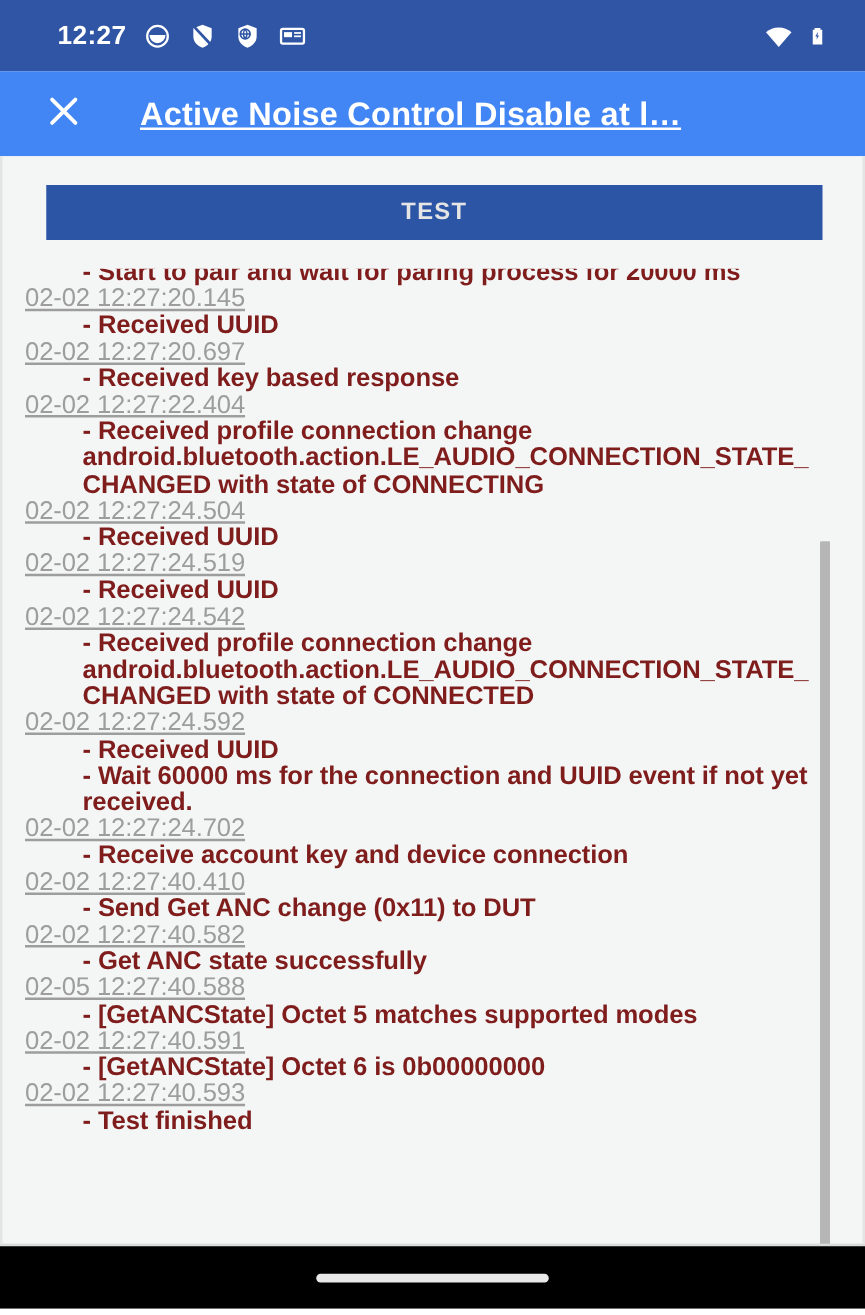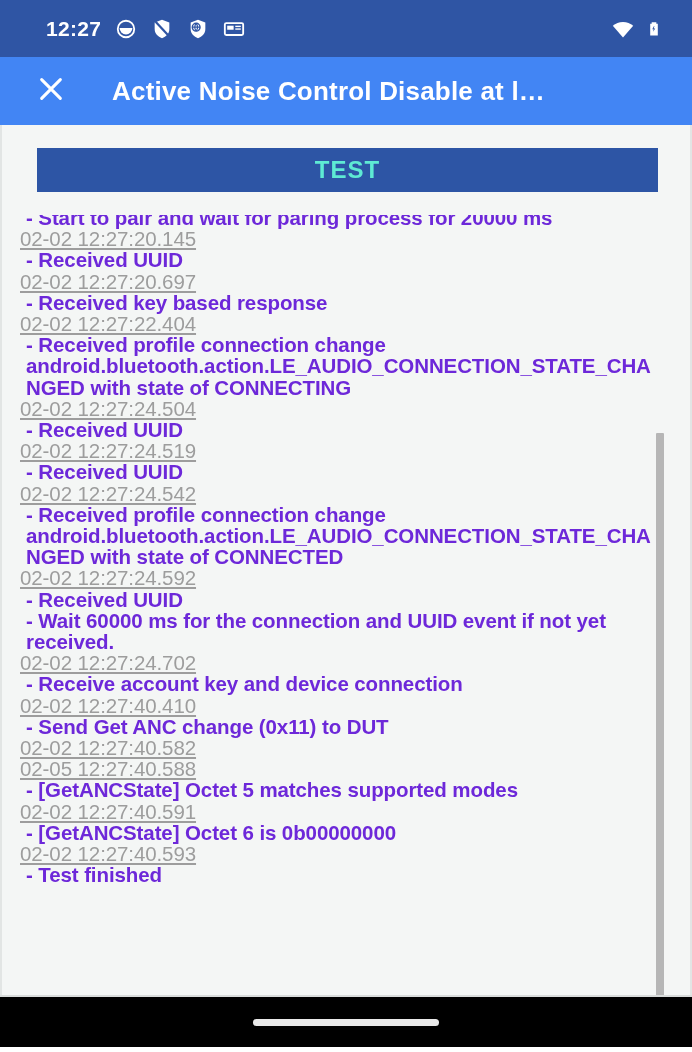--- a/index.html
+++ b/index.html
@@ -44,42 +44,43 @@
     display:flex; align-items:center; justify-content:center;
     cursor: pointer;
   }
   #app-title {
     margin-left: 42px;
     font-size: 26px;
     font-weight: 700;
     letter-spacing: .2px;
     white-space: nowrap;
     overflow: hidden;
+    text-decoration: underline;
   }
 
   
   #content {
     position: relative;
     flex: 1 1 auto;
     background: #F4F6F5;
     overflow: hidden;
     border-left: 2px solid #e2e5e4;
     border-right: 2px solid #e2e5e4;
   }
   #test-btn-wrap {
     padding: 23px 32px 0 35px;
   }
   #test-btn {
     width: 100%;
     height: 44px;
     background: #2D55A5;
-    color: #5eead4;
+    color: #e5e5e5;
     border: none;
     font-family: "Liberation Sans", sans-serif;
-    font-size: 24px;
+    font-size: 19px;
     font-weight: 700;
     letter-spacing: 1.1px;
     cursor: pointer;
     display:flex; align-items:center; justify-content:center;
   }
 
   #log-view {
     position: absolute;
     left: 0; right: 0;
     top: 90px;
@@ -97,22 +98,23 @@
     letter-spacing: -0.1px;
     word-wrap: break-word;
     overflow-wrap: break-word;
   }
   .log-line.ts {
     color: #9d9d9d;
     font-weight: 400;
     text-decoration: underline;
   }
   .log-line.msg {
-    color: #6d28d9;
+    color: #7f1d1d;
     padding-left: 6px;
+    margin-left: 40px;
   }
 
   
   #scrollbar-track {
     position: absolute;
     right: 26px;
     top: 0; bottom: 0;
     width: 8px;
     pointer-events: none;
   }
@@ -233,20 +235,21 @@
           <div class="log-line ts">02-02 12:27:24.542</div>
           <div class="log-line msg">- Received profile connection change android.bluetooth.action.LE_AUDIO_CONNECTION_STATE_CHANGED with state of CONNECTED</div>
           <div class="log-line ts">02-02 12:27:24.592</div>
           <div class="log-line msg">- Received UUID</div>
           <div class="log-line msg">- Wait 60000 ms for the connection and UUID event if not yet received.</div>
           <div class="log-line ts">02-02 12:27:24.702</div>
           <div class="log-line msg">- Receive account key and device connection</div>
           <div class="log-line ts">02-02 12:27:40.410</div>
           <div class="log-line msg">- Send Get ANC change (0x11) to DUT</div>
           <div class="log-line ts">02-02 12:27:40.582</div>
+          <div class="log-line msg">- Get ANC state successfully</div>
           <div class="log-line ts">02-05 12:27:40.588</div>
           <div class="log-line msg">- [GetANCState] Octet 5 matches supported modes</div>
           <div class="log-line ts">02-02 12:27:40.591</div>
           <div class="log-line msg">- [GetANCState] Octet 6 is 0b00000000</div>
           <div class="log-line ts">02-02 12:27:40.593</div>
           <div class="log-line msg">- Test finished</div>
         </div>
     </div>
 
     <div id="scrollbar-track"></div>

